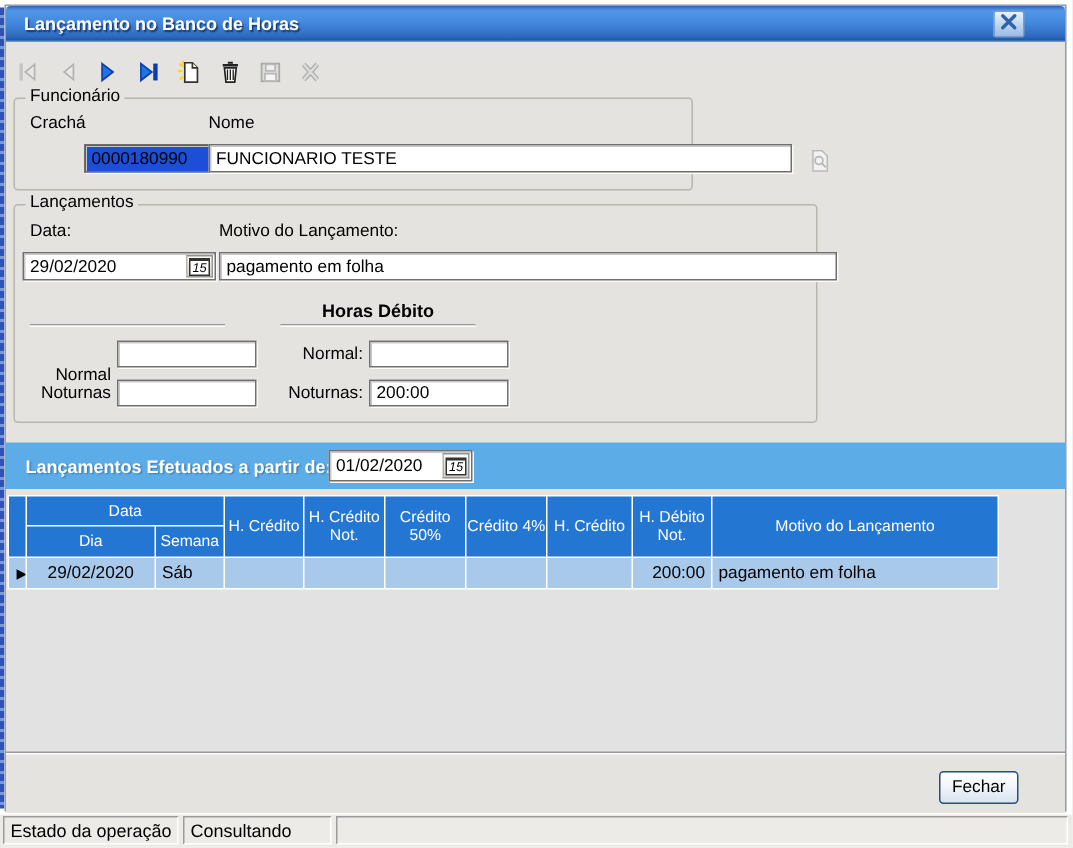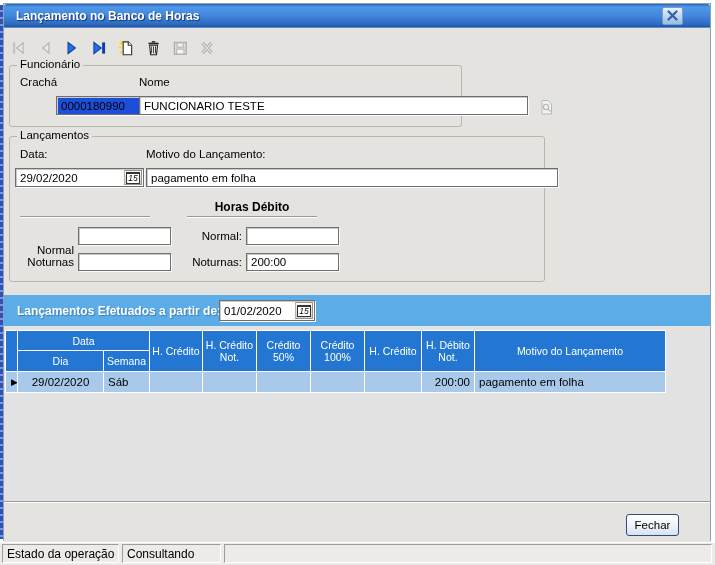--- a/index.html
+++ b/index.html
@@ -254,21 +254,21 @@
     </div>
   </div>
 
   <div class="grid-bg"></div>
   <div class="grid">
     <div class="gh r13"></div>
     <div class="gh" style="grid-column:2/4;">Data</div>
     <div class="gh r13">H. Crédito</div>
     <div class="gh r13">H. Crédito Not.</div>
     <div class="gh r13">Crédito 50%</div>
-    <div class="gh r13">Crédito 100%</div>
+    <div class="gh r13">Crédito 4%</div>
     <div class="gh r13">H. Crédito</div>
     <div class="gh r13">H. Débito Not.</div>
     <div class="gh r13" style="grid-column:10;">Motivo do Lançamento</div>
     <div class="gh" style="grid-column:2; grid-row:2;">Dia</div>
     <div class="gh" style="grid-column:3; grid-row:2;">Semana</div>
 
     <div class="gd">
         <span class="row-marker">▶</span>
       </div>
     <div class="gd gd-center">29/02/2020</div>

